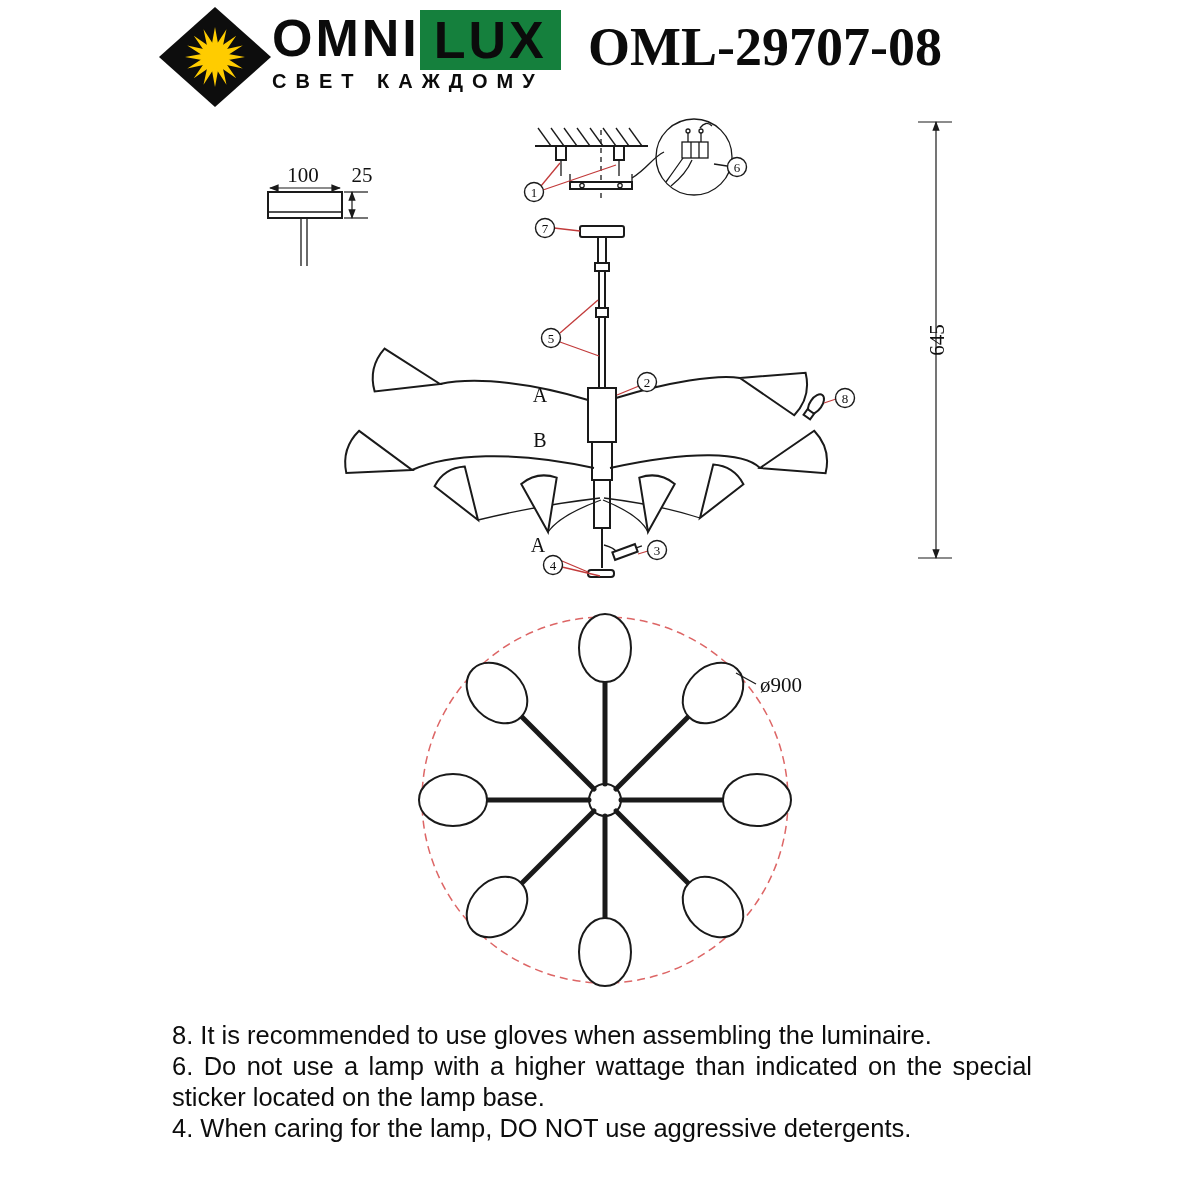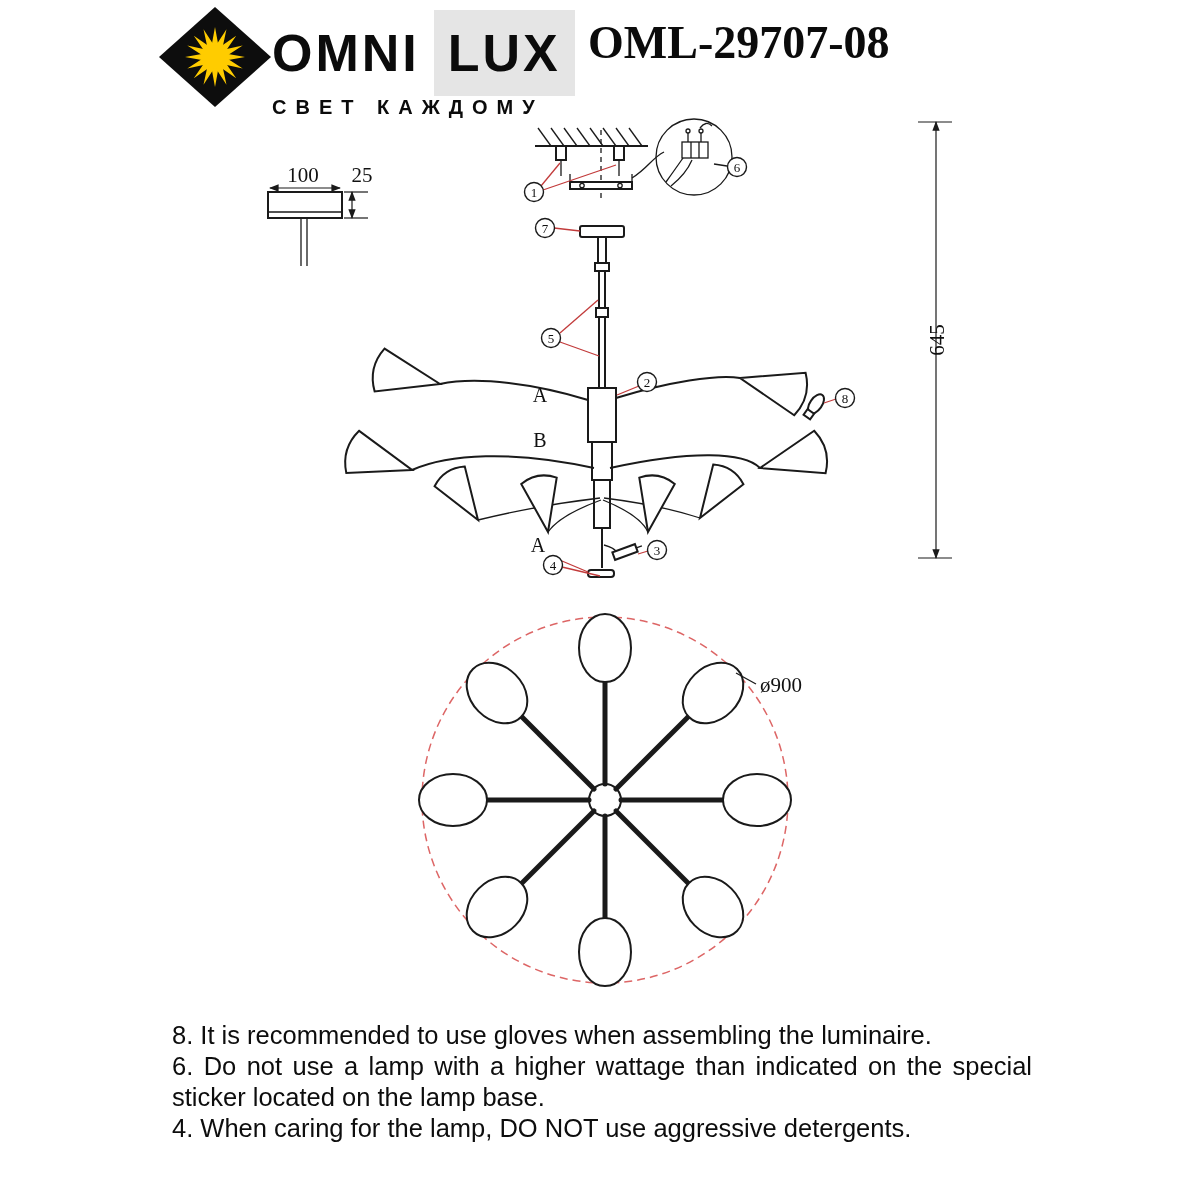--- a/index.html
+++ b/index.html
@@ -2,27 +2,27 @@
 <html><head>
 <meta charset="utf-8">
 <style>
   html,body{margin:0;padding:0;background:#ffffff;}
   body{width:1200px;height:1200px;overflow:hidden;}
   .page{position:relative;width:1200px;height:1200px;background:#fff;
         font-family:"Liberation Sans",sans-serif;color:#111;}
   
   .logo-mark{position:absolute;left:158px;top:6px;}
   .brand-text{position:absolute;left:272px;top:10px;}
-  .brand-line{display:flex;align-items:center;gap:14px;}
+  .brand-line{display:flex;align-items:flex-start;}
   .brand-omni{font-size:52px;font-weight:bold;letter-spacing:3px;color:#0b0b0b;line-height:1.1;}
-  .brand-lux{font-size:52px;font-weight:bold;color:#0b0b0b;background:#e5e5e5;
-             padding:14px 14px;line-height:1.12;letter-spacing:3px;}
+  .brand-lux{font-size:52px;font-weight:bold;color:#0b0b0b;background:#15803d;
+             padding:1px 14px;line-height:1.12;letter-spacing:3px;}
   .brand-tagline{margin-top:0;font-size:20px;font-weight:bold;letter-spacing:9px;color:#0b0b0b;}
   .model{position:absolute;left:588px;top:16px;font-family:"Liberation Serif",serif;
-         font-weight:bold;font-size:46px;color:#0b0b0b;white-space:nowrap;}
+         font-weight:bold;font-size:54px;color:#0b0b0b;white-space:nowrap;}
   
   .diagram{position:absolute;left:0;top:0;width:1200px;height:1200px;}
   .diagram text{font-family:"Liberation Serif",serif;fill:#111;}
   .ln{stroke:#1a1a1a;fill:none;stroke-width:2;}
   .thin{stroke:#1a1a1a;fill:none;stroke-width:1.3;}
   .part{fill:#ffffff;stroke:#1a1a1a;stroke-width:2;}
   .red{stroke:#c23b3b;fill:none;stroke-width:1.3;}
   .dim{stroke:#1a1a1a;stroke-width:1.2;fill:none;}
   .dimtext{font-size:21px;}
   .tier{font-size:20px;}

